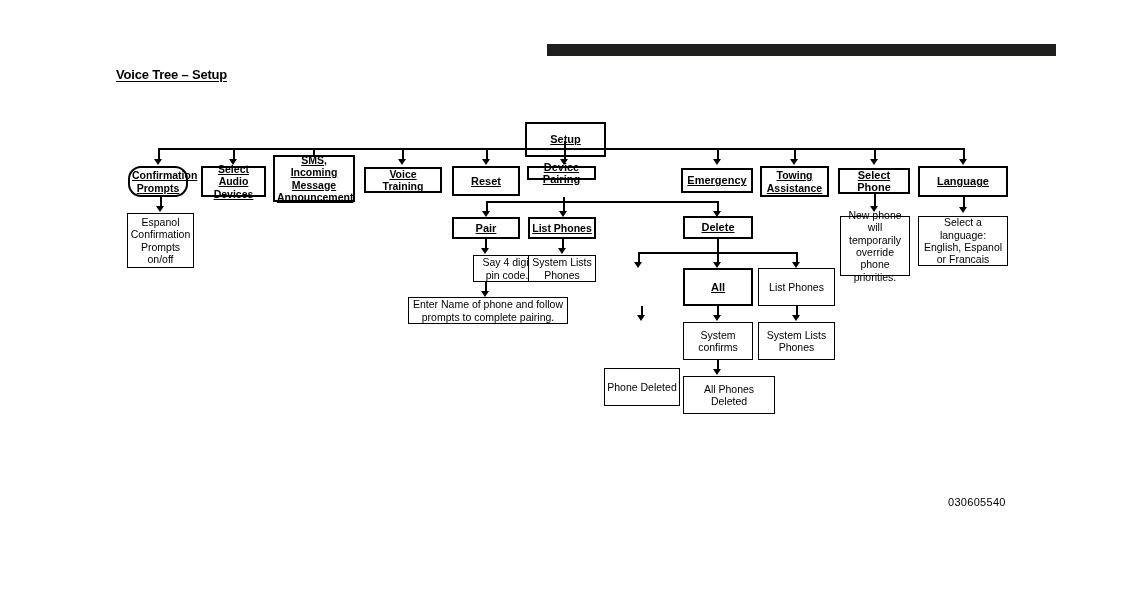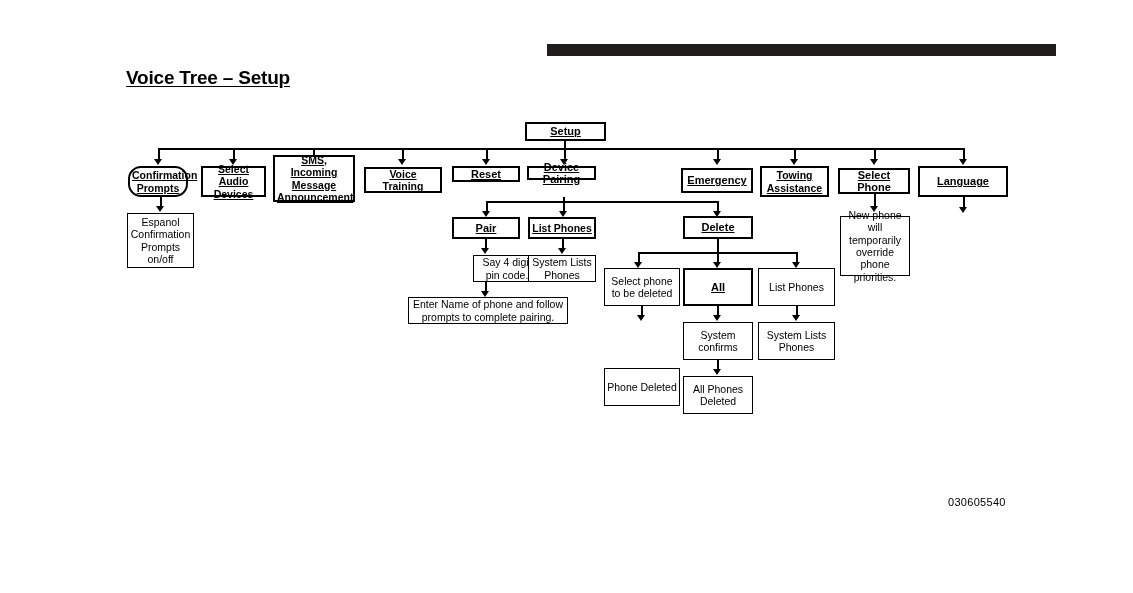--- a/index.html
+++ b/index.html
@@ -26,23 +26,23 @@
     position: absolute;
     left: 547px;
     top: 44px;
     width: 509px;
     height: 12px;
     background: #201d1d;
   }
   
   .page-title {
     position: absolute;
-    left: 126px;
+    left: 116px;
     top: 67px;
-    font-size: 19px;
+    font-size: 13px;
     font-weight: bold;
     letter-spacing: -0.2px;
     text-decoration: underline;
     text-underline-offset: 2px;
     white-space: nowrap;
   }
   
   .node {
     position: absolute;
     box-sizing: border-box;
@@ -106,21 +106,21 @@
 </style>
 </head>
 <body>
 
 <div id="canvas">
 
   <div class="header-bar"></div>
 
   <div class="page-title">Voice Tree – Setup</div>
 
-  <div class="node cmd big" style="left:525px; top:122px; width:81px; height:19px;">
+  <div class="node cmd big" style="left:525px; top:122px; width:81px; height:35px;">
     <span class="txt">Setup</span>
   </div>
 
   <div class="vline" style="left:564px; top:141px; height:8px;"></div>
 
   <div class="hline" style="left:158px; top:148px; width:806px;"></div>
 
   <div class="vline" style="left:564px; top:148px; height:12px;"></div>
   <div class="arrow" style="left:560px; top:159px;"></div>
 
@@ -160,21 +160,21 @@
   </div>
 
   <div class="node cmd" style="left:273px; top:155px; width:82px; height:47px;">
     <span class="txt">SMS, Incoming Message Announcement</span>
   </div>
 
   <div class="node cmd" style="left:364px; top:167px; width:78px; height:26px;">
     <span class="txt">Voice Training</span>
   </div>
 
-  <div class="node cmd big" style="left:452px; top:166px; width:68px; height:16px;">
+  <div class="node cmd big" style="left:452px; top:166px; width:68px; height:30px;">
     <span class="txt">Reset</span>
   </div>
 
   <div class="node cmd big" style="left:527px; top:166px; width:69px; height:14px;">
     <span class="txt">Device Pairing</span>
   </div>
 
   <div class="node cmd big" style="left:681px; top:168px; width:72px; height:25px;">
     <span class="txt">Emergency</span>
   </div>
@@ -244,23 +244,20 @@
 
   <div class="vline" style="left:638px; top:252px; height:11px;"></div>
   <div class="arrow" style="left:634px; top:262px;"></div>
 
   <div class="vline" style="left:717px; top:252px; height:11px;"></div>
   <div class="arrow" style="left:713px; top:262px;"></div>
 
   <div class="vline" style="left:796px; top:252px; height:11px;"></div>
   <div class="arrow" style="left:792px; top:262px;"></div>
 
-  <div class="node" style="left:604px; top:268px; width:76px; height:38px;">
-    <span class="txt">Select phone to be deleted</span>
-  </div>
 
   <div class="node cmd big" style="left:683px; top:268px; width:70px; height:38px;">
     <span class="txt">All</span>
   </div>
 
   <div class="node" style="left:758px; top:268px; width:77px; height:38px;">
     <span class="txt">List Phones</span>
   </div>
 
   <div class="vline" style="left:641px; top:306px; height:10px;"></div>
@@ -276,29 +273,32 @@
   </div>
 
   <div class="vline" style="left:796px; top:306px; height:10px;"></div>
   <div class="arrow" style="left:792px; top:315px;"></div>
   <div class="node" style="left:758px; top:322px; width:77px; height:38px;">
     <span class="txt">System Lists Phones</span>
   </div>
 
   <div class="vline" style="left:717px; top:360px; height:10px;"></div>
   <div class="arrow" style="left:713px; top:369px;"></div>
-  <div class="node" style="left:683px; top:376px; width:70px; height:38px;">
+  <div class="node" style="left:683px; top:376px; width:92px; height:38px;">
     <span class="txt">All Phones Deleted</span>
   </div>
 
   <div class="vline" style="left:874px; top:194px; height:13px;"></div>
   <div class="arrow" style="left:870px; top:206px;"></div>
   <div class="node" style="left:840px; top:216px; width:70px; height:60px;">
     <span class="txt">New phone will temporarily override phone priorities.</span>
   </div>
 
   <div class="vline" style="left:963px; top:197px; height:11px;"></div>
   <div class="arrow" style="left:959px; top:207px;"></div>
+  <div class="node" style="left:918px; top:216px; width:90px; height:50px;">
+    <span class="txt">Select a language: English, Espanol or Francais</span>
+  </div>
 
 
   <div class="doc-code">030605540</div>
 
 </div>
 
 </body></html>

